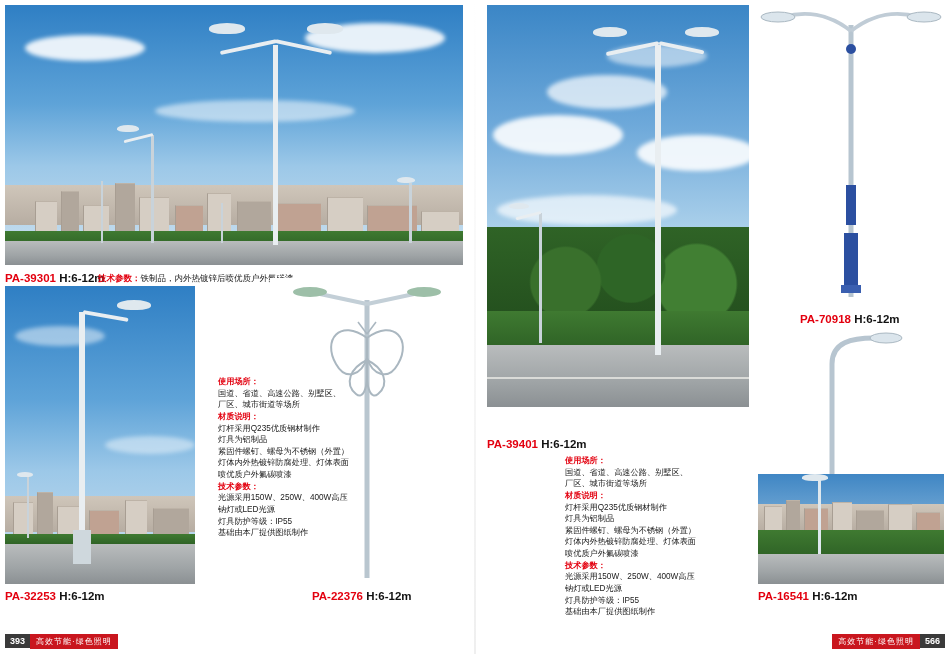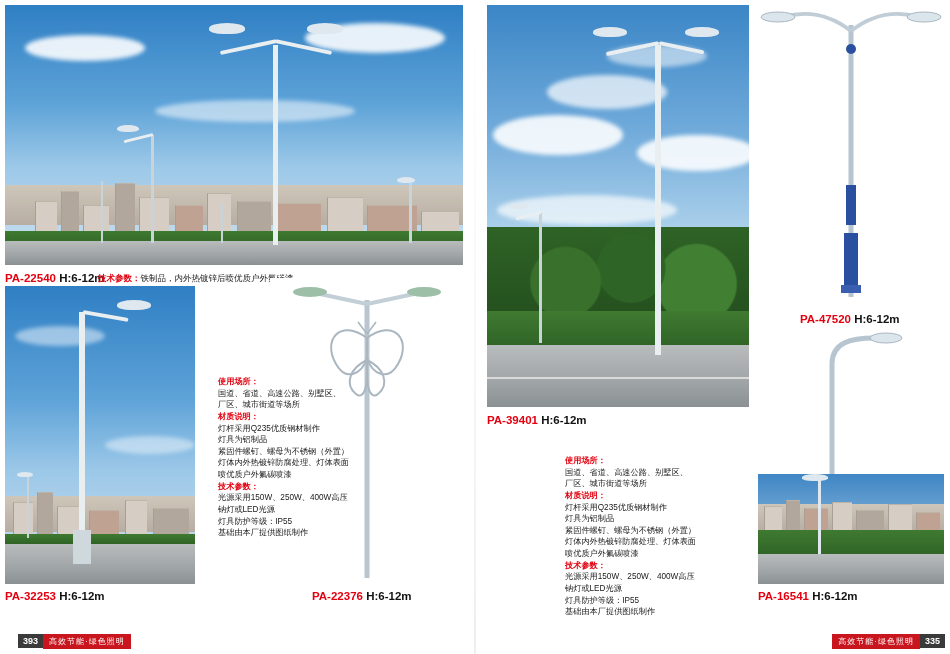--- a/index.html
+++ b/index.html
@@ -161,21 +161,21 @@
     <div class="pole dark" style="left:146px; top:130px; width:3px; height:108px;"></div>
     <div class="arm" style="left:118px; top:128px; width:30px; height:3px; transform:rotate(-14deg); transform-origin:right center;"></div>
     <div class="lamp-head" style="left:112px; top:120px; width:22px; height:7px;"></div>
     <div class="pole dark" style="left:404px; top:178px; width:3px; height:60px;"></div>
     <div class="lamp-head" style="left:392px; top:172px; width:18px; height:6px;"></div>
     <div class="pole dark" style="left:96px; top:176px; width:2px; height:62px;"></div>
     <div class="pole dark" style="left:216px; top:198px; width:2px; height:40px;"></div>
   </div>
 
   <div class="code" style="left:5px; top:272px;">
-    <span>PA-22540</span>
+    <span>PA-39301</span>
     <span class="h">H:6-12m</span>
   </div>
   <div class="tech-note" style="left:98px; top:273px;">
     <span class="k">技术参数：</span><span class="v">铁制品，内外热镀锌后喷优质户外氟碳漆。</span>
   </div>
 
   <div class="photo" style="left:5px; top:286px; width:190px; height:298px;">
     <div class="sky"></div>
     <div class="cloud" style="left:10px; top:40px; width:90px; height:20px; opacity:.55;"></div>
     <div class="cloud" style="left:100px; top:150px; width:90px; height:18px; opacity:.5;"></div>
@@ -264,42 +264,42 @@
     <div class="arm" style="left:118px; top:36px; width:54px; height:4px; transform:rotate(-12deg); transform-origin:right center;"></div>
     <div class="arm" style="left:172px; top:36px; width:46px; height:4px; transform:rotate(12deg); transform-origin:left center;"></div>
     <div class="lamp-head" style="left:106px; top:22px; width:34px; height:10px;"></div>
     <div class="lamp-head" style="left:198px; top:22px; width:34px; height:10px;"></div>
 
     <div class="pole dark" style="left:52px; top:208px; width:3px; height:130px;"></div>
     <div class="arm" style="left:28px; top:206px; width:26px; height:3px; transform:rotate(-14deg); transform-origin:right center;"></div>
     <div class="lamp-head" style="left:22px; top:198px; width:20px; height:6px;"></div>
   </div>
 
-  <div class="code" style="left:487px; top:414px;">
+  <div class="code" style="left:487px; top:438px;">
     <span>PA-39401</span>
     <span class="h">H:6-12m</span>
   </div>
 
   <div class="photo" style="left:758px; top:5px; width:186px; height:300px; background:#ffffff;">
     <div style="position:absolute; left:0; top:0; width:100%; height:100%; background:#fff;"></div>
     <svg viewBox="0 0 186 300" width="186" height="300" style="position:absolute;left:0;top:0;">
       <line x1="93" y1="20" x2="93" y2="292" stroke="#b7c5d0" stroke-width="5"></line>
       <path d="M93 26 C70 8, 46 6, 26 12" fill="none" stroke="#c0ccd6" stroke-width="4"></path>
       <path d="M93 26 C116 8, 140 6, 160 12" fill="none" stroke="#c0ccd6" stroke-width="4"></path>
       <ellipse cx="20" cy="12" rx="17" ry="5" fill="#dbe5ec" stroke="#aab8c2" stroke-width="1"></ellipse>
       <ellipse cx="166" cy="12" rx="17" ry="5" fill="#dbe5ec" stroke="#aab8c2" stroke-width="1"></ellipse>
       <circle cx="93" cy="44" r="5" fill="#2b4fa0"></circle>
       <rect x="88" y="180" width="10" height="40" fill="#2b4fa0"></rect>
       <rect x="86" y="228" width="14" height="52" fill="#2b4fa0"></rect>
       <rect x="83" y="280" width="20" height="8" fill="#3a5fb0"></rect>
     </svg>
   </div>
 
   <div class="code" style="left:800px; top:313px;">
-    <span>PA-47520</span>
+    <span>PA-70918</span>
     <span class="h">H:6-12m</span>
   </div>
 
   <div class="photo" style="left:790px; top:324px; width:150px; height:150px; background:#ffffff;">
     <svg viewBox="0 0 150 150" width="150" height="150" style="position:absolute;left:0;top:0;">
       <path d="M42 150 L42 40 C42 18, 62 14, 84 14" fill="none" stroke="#b7c5d0" stroke-width="5"></path>
       <ellipse cx="96" cy="14" rx="16" ry="5" fill="#dbe5ec" stroke="#aab8c2" stroke-width="1"></ellipse>
     </svg>
   </div>
 
@@ -334,23 +334,23 @@
     <div>紧固件螺钉、螺母为不锈钢（外置）</div>
     <div>灯体内外热镀锌防腐处理、灯体表面</div>
     <div>喷优质户外氟碳喷漆</div>
     <div class="hd">技术参数：</div>
     <div>光源采用150W、250W、400W高压</div>
     <div>钠灯或LED光源</div>
     <div>灯具防护等级：IP55</div>
     <div>基础由本厂提供图纸制作</div>
   </div>
 
-  <div class="footer-left" style="left:18px;">
+  <div class="footer-left" style="left:5px;">
     <span class="pagenum">393</span>
     <span class="foot-band">高效节能·绿色照明</span>
   </div>
 
   <div class="footer-right" style="right:5px;">
     <span class="foot-band">高效节能·绿色照明</span>
-    <span class="pagenum">335</span>
+    <span class="pagenum">566</span>
   </div>
 
 </div>
 
 </body></html>

